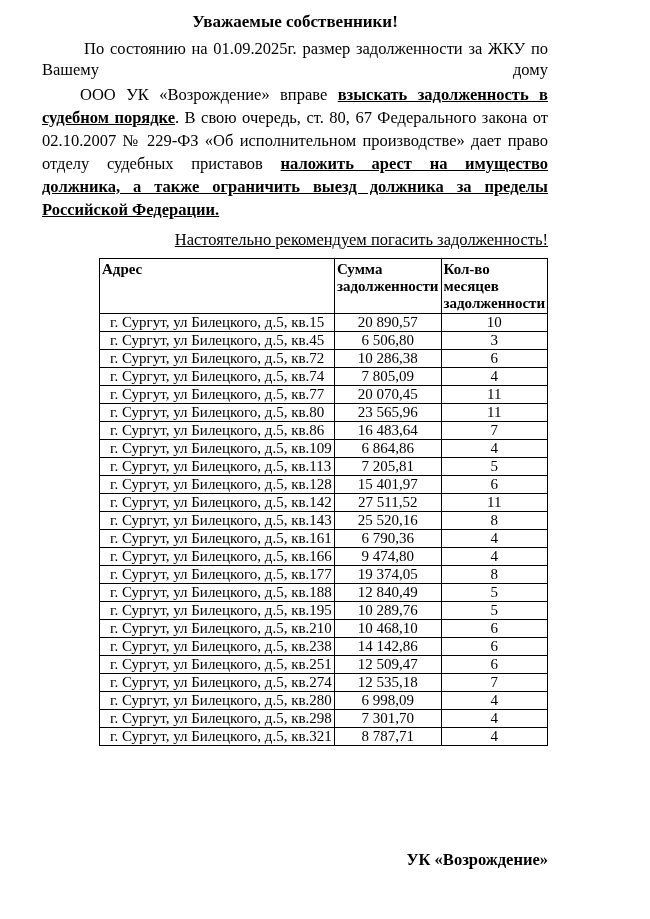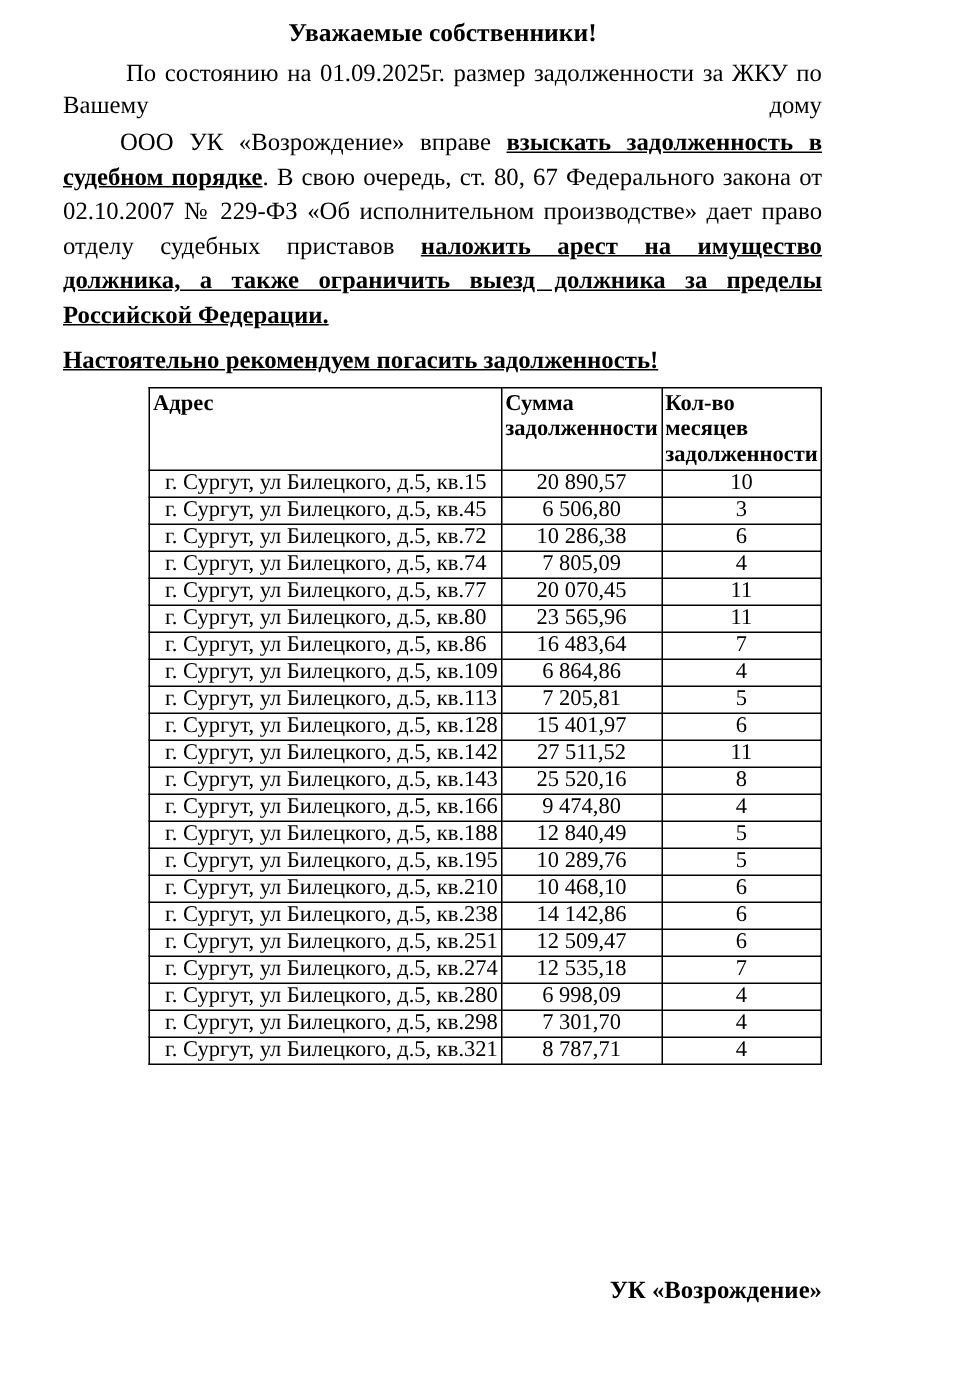--- a/index.html
+++ b/index.html
@@ -52,22 +52,22 @@
     line-height: 23px;
     text-indent: 38px;
     text-align: justify;
   }
   .bu {
     font-weight: bold;
     text-decoration: underline;
   }
   .recommend {
     margin: 8px 0 0 0;
-    text-align: left;
-    font-weight: bold;
+    text-align: right;
+    font-weight: normal;
     text-decoration: underline;
     font-size: 16.5px;
     line-height: 22px;
   }
   table.debt-table {
     border-collapse: collapse;
     margin: 7px 0 0 57px;
     table-layout: fixed;
   }
   .debt-table th, .debt-table td {
@@ -187,23 +187,33 @@
           <td class="col-address">г. Сургут, ул Билецкого, д.5, кв.142</td>
           <td class="col-amount">27 511,52</td>
           <td class="col-months">11</td>
         </tr>
         <tr>
           <td class="col-address">г. Сургут, ул Билецкого, д.5, кв.143</td>
           <td class="col-amount">25 520,16</td>
           <td class="col-months">8</td>
         </tr>
         <tr>
+          <td class="col-address">г. Сургут, ул Билецкого, д.5, кв.161</td>
+          <td class="col-amount">6 790,36</td>
+          <td class="col-months">4</td>
+        </tr>
+        <tr>
           <td class="col-address">г. Сургут, ул Билецкого, д.5, кв.166</td>
           <td class="col-amount">9 474,80</td>
           <td class="col-months">4</td>
+        </tr>
+        <tr>
+          <td class="col-address">г. Сургут, ул Билецкого, д.5, кв.177</td>
+          <td class="col-amount">19 374,05</td>
+          <td class="col-months">8</td>
         </tr>
         <tr>
           <td class="col-address">г. Сургут, ул Билецкого, д.5, кв.188</td>
           <td class="col-amount">12 840,49</td>
           <td class="col-months">5</td>
         </tr>
         <tr>
           <td class="col-address">г. Сургут, ул Билецкого, д.5, кв.195</td>
           <td class="col-amount">10 289,76</td>
           <td class="col-months">5</td>

